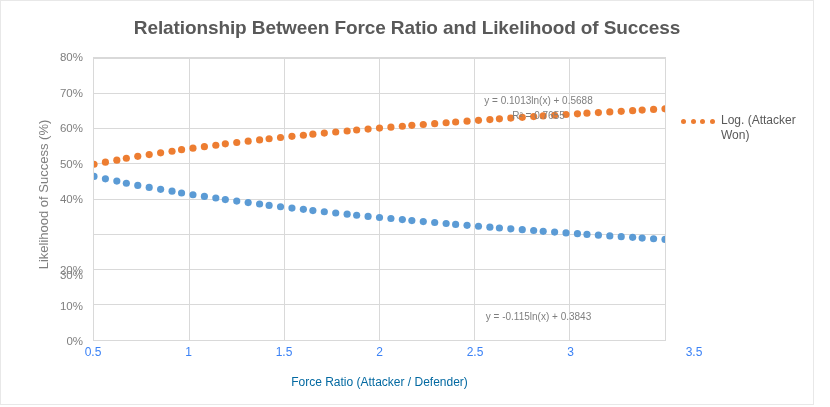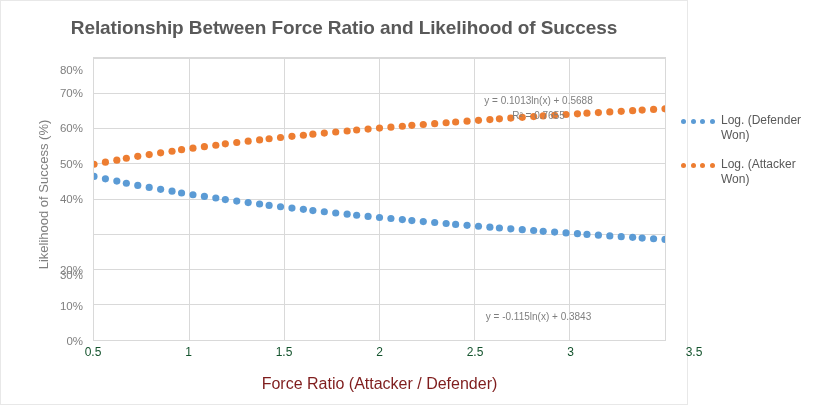--- a/index.html
+++ b/index.html
@@ -4,21 +4,21 @@
 <style>
   html,body{margin:0;padding:0;}
   body{
     width:830px;height:407px;
     background:#ffffff;
     font-family:"Liberation Sans", sans-serif;
     overflow:hidden;
   }
   #chart-frame{
     position:relative;
-    width:688px;height:405px;
+    width:814px;height:405px;
     border:1px solid #e8e8e8;
     box-sizing:border-box;
     background:#fff;
   }
   #chart-title{
     position:absolute;
     left:0;right:0;top:16px;
     text-align:center;
     font-size:19px;
     font-weight:bold;
@@ -63,30 +63,30 @@
   #x-axis-labels{
     position:absolute;
     left:92px;top:344px;
     width:573px;height:20px;
   }
   #x-axis-labels .xtick{
     position:absolute;
     top:0;
     transform:translateX(-50%);
     font-size:12px;
-    color:#14532d;
+    color:#3b82f6;
     white-space:nowrap;
   }
   #x-axis-title{
     position:absolute;
     left:92px;top:374px;
     width:573px;
     text-align:center;
-    font-size:16px;
-    color:#7f1d1d;
+    font-size:12px;
+    color:#0369a1;
   }
   
   .equation-box{
     position:absolute;
     text-align:center;
     font-size:10px;
     color:#7f7f7f;
     line-height:15px;
     white-space:nowrap;
     margin-top:28px;
@@ -136,21 +136,21 @@
   <div id="y-axis-title">Likelihood of Success (%)</div>
   <div id="y-axis-labels">
       <div class="ytick" style="top: 284px;">0%</div>
       <div class="ytick" style="top: 248.5px;">10%</div>
       <div class="ytick" style="top: 213px;">20%</div>
       <div class="ytick" style="top: 177.5px; margin-top: 40px;">30%</div>
       <div class="ytick" style="top: 142px;">40%</div>
       <div class="ytick" style="top: 106.5px;">50%</div>
       <div class="ytick" style="top: 71px;">60%</div>
       <div class="ytick" style="top: 35.5px;">70%</div>
-      <div class="ytick" style="top: 13px;">80%</div>
+      <div class="ytick" style="top: 0px;">80%</div>
     </div>
 
   <div id="plot-area">
     <svg id="plot-svg" viewBox="0 0 573 284" preserveAspectRatio="none">
       <g id="gridlines-h">
           <line x1="0" x2="573" y1="248.5" y2="248.5" stroke="#d9d9d9" stroke-width="1" shape-rendering="crispEdges"></line>
           <line x1="0" x2="573" y1="213" y2="213" stroke="#d9d9d9" stroke-width="1" shape-rendering="crispEdges"></line>
           <line x1="0" x2="573" y1="177.5" y2="177.5" stroke="#d9d9d9" stroke-width="1" shape-rendering="crispEdges"></line>
           <line x1="0" x2="573" y1="142" y2="142" stroke="#d9d9d9" stroke-width="1" shape-rendering="crispEdges"></line>
           <line x1="0" x2="573" y1="106.5" y2="106.5" stroke="#d9d9d9" stroke-width="1" shape-rendering="crispEdges"></line>
@@ -296,29 +296,20 @@
     <span class="eq-line">R² = 0.7655</span>
   </div>
 
   <div class="equation-box" id="equation-defender">
     <span class="eq-line">y = -0.115ln(x) + 0.3843</span>
   </div>
 
   <div id="legend">
       <div class="legend-item">
         <span class="legend-marker">
-          <i style="background: rgb(91, 155, 213);"></i>
-          <i style="background: rgb(91, 155, 213);"></i>
-          <i style="background: rgb(91, 155, 213);"></i>
-          <i style="background: rgb(91, 155, 213);"></i>
-        </span>
-        <span class="legend-label">Log. (Defender Won)</span>
-      </div>
-      <div class="legend-item">
-        <span class="legend-marker">
           <i style="background: rgb(237, 125, 49);"></i>
           <i style="background: rgb(237, 125, 49);"></i>
           <i style="background: rgb(237, 125, 49);"></i>
           <i style="background: rgb(237, 125, 49);"></i>
         </span>
         <span class="legend-label">Log. (Attacker Won)</span>
       </div>
     </div>
 
 </div>

